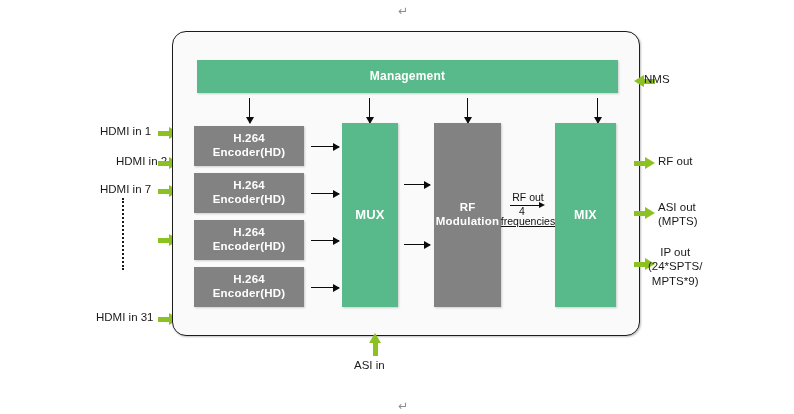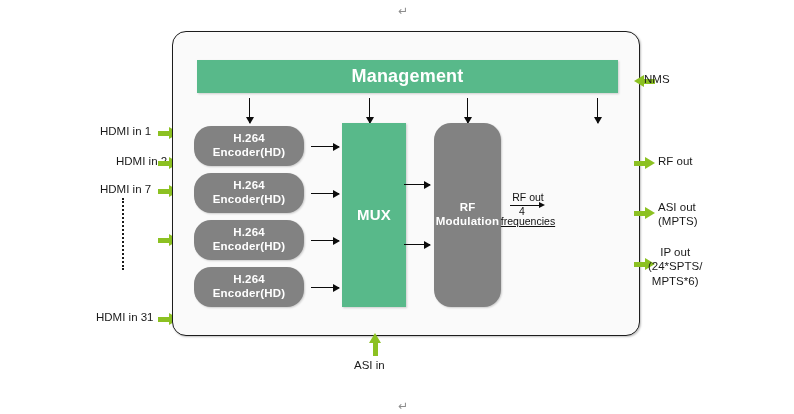--- a/index.html
+++ b/index.html
@@ -57,47 +57,47 @@
     align-items: center;
     justify-content: center;
     text-align: center;
     color: #ffffff;
     font-weight: bold;
     line-height: 1.18;
     letter-spacing: 0.2px;
     box-shadow: 1px 1px 2px rgba(0,0,0,0.18);
   }
   .green { background: #58b98a; }
-  .gray  { background: #828282; border-radius: 17px; }
+  .gray  { background: #828282; }
 
   .mgmt {
     left: 197px;
     top: 60px;
     width: 421px;
     height: 33px;
-    font-size: 18px;
+    font-size: 12px;
   }
 
   .enc {
     left: 194px;
     width: 110px;
     height: 40px;
     font-size: 11.5px;
   }
   .enc1 { top: 126px; }
   .enc2 { top: 173px; }
   .enc3 { top: 220px; }
   .enc4 { top: 267px; }
 
   .mux {
     left: 342px;
     top: 123px;
-    width: 64px;
+    width: 56px;
     height: 184px;
-    font-size: 15px;
+    font-size: 13px;
   }
   .rfmod {
     left: 434px;
     top: 123px;
     width: 67px;
     height: 184px;
     font-size: 11.5px;
   }
   .mix {
     left: 555px;
@@ -406,20 +406,21 @@
   <div class="rfout-note">
     <span class="row-top">RF out</span>
     <span class="frac">
       <span class="bar"></span>
         <span class="bartip"></span>
       <span class="num">4</span>
     </span>
     <span class="row-bot">frequencies</span>
   </div>
 
+  <div class="blk green mix">MIX</div>
 
   <div class="garrow up ga-asiin">
     <span class="shaft"></span>
       <span class="head"></span>
     </div>
   <div class="lbl lbl-asiin">ASI in</div>
 
   <div class="garrow left ga-nms">
     <span class="shaft"></span>
       <span class="head"></span>
@@ -441,18 +442,18 @@
     <span>(MPTS)</span>
   </div>
 
   <div class="garrow ga-ip">
     <span class="shaft"></span>
       <span class="head"></span>
     </div>
   <div class="lbl ctr lbl-ipout">
     <span>IP out</span><br>
     <span>(24*SPTS/</span><br>
-    <span>MPTS*6)</span>
+    <span>MPTS*9)</span>
   </div>
 
   <span class="para-mark para-bottom">↵</span>
 
 </div>
 
 </body></html>

